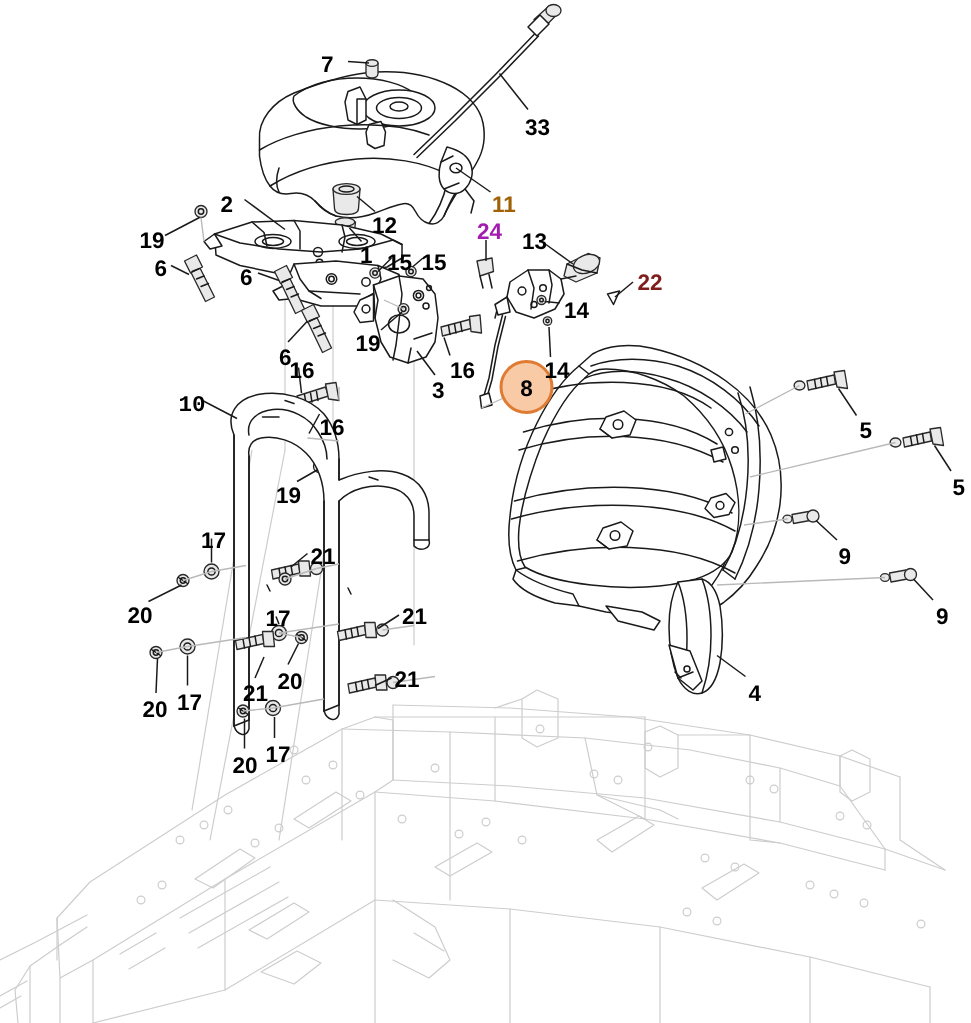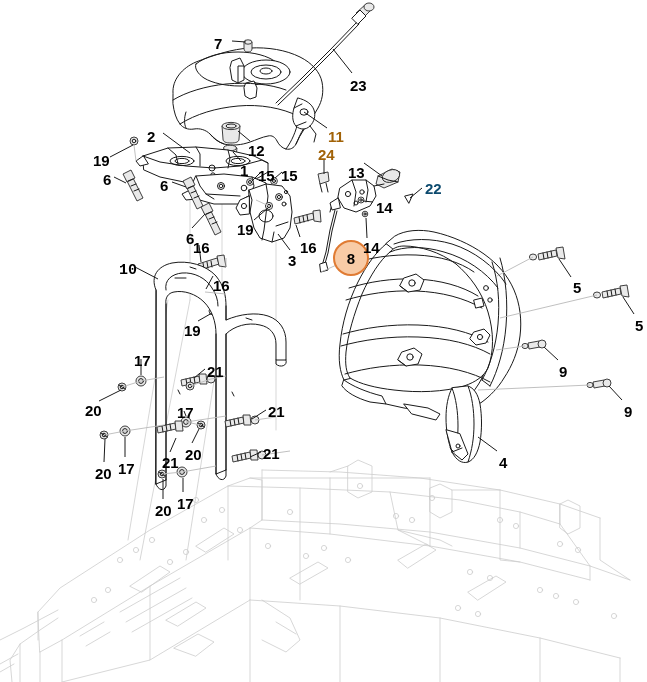--- a/index.html
+++ b/index.html
@@ -694,31 +694,31 @@
     </g>
 
     <g>
       <circle id="hl-circle" cx="351" cy="258" r="17" fill="#f8cba6" stroke="#e07b33" stroke-width="2"></circle>
       <text id="hl-text" class="hl-num" x="351" y="264" text-anchor="middle" fill="#2b1a0a">8</text>
     </g>
   </svg>
 
   <div id="labels-layer">
       <div class="callout-label" style="left: 214px; top: 36px; color: rgb(0, 0, 0);">7</div>
-      <div class="callout-label" style="left: 350px; top: 78px; color: rgb(0, 0, 0);">23</div>
+      <div class="callout-label" style="left: 350px; top: 78px; color: rgb(0, 0, 0);">33</div>
       <div class="callout-label" style="left: 328px; top: 129px; color: #a16207;">11</div>
       <div class="callout-label" style="left: 147px; top: 129px; color: rgb(0, 0, 0);">2</div>
       <div class="callout-label" style="left: 248px; top: 143px; color: rgb(0, 0, 0); text-align: center;">12</div>
       <div class="callout-label" style="left: 240px; top: 163px; color: rgb(0, 0, 0);">1</div>
       <div class="callout-label" style="left: 93px; top: 153px; color: rgb(0, 0, 0);">19</div>
       <div class="callout-label" style="left: 258px; top: 168px; color: rgb(0, 0, 0);">15</div>
       <div class="callout-label" style="left: 281px; top: 168px; color: rgb(0, 0, 0);">15</div>
-      <div class="callout-label" style="left: 318px; top: 147px; color: #a16207;">24</div>
-      <div class="callout-label" style="left: 348px; top: 165px; color: rgb(0, 0, 0);">13</div>
-      <div class="callout-label" style="left: 425px; top: 181px; color: #0c4a6e;">22</div>
+      <div class="callout-label" style="left: 318px; top: 147px; color: #a21caf;">24</div>
+      <div class="callout-label" style="left: 348px; top: 154px; color: rgb(0, 0, 0);">13</div>
+      <div class="callout-label" style="left: 425px; top: 181px; color: #7f1d1d;">22</div>
       <div class="callout-label" style="left: 103px; top: 172px; color: rgb(0, 0, 0);">6</div>
       <div class="callout-label" style="left: 160px; top: 178px; color: rgb(0, 0, 0);">6</div>
       <div class="callout-label" style="left: 186px; top: 231px; color: rgb(0, 0, 0);">6</div>
       <div class="callout-label" style="left: 376px; top: 200px; color: rgb(0, 0, 0);">14</div>
       <div class="callout-label" style="left: 363px; top: 240px; color: rgb(0, 0, 0);">14</div>
       <div class="callout-label" style="left: 237px; top: 222px; color: rgb(0, 0, 0);">19</div>
       <div class="callout-label" style="left: 193px; top: 240px; color: rgb(0, 0, 0);">16</div>
       <div class="callout-label" style="left: 300px; top: 240px; color: rgb(0, 0, 0);">16</div>
       <div class="callout-label" style="left: 288px; top: 253px; color: rgb(0, 0, 0);">3</div>
       <div class="callout-label" style="left: 213px; top: 278px; color: rgb(0, 0, 0);">16</div>

